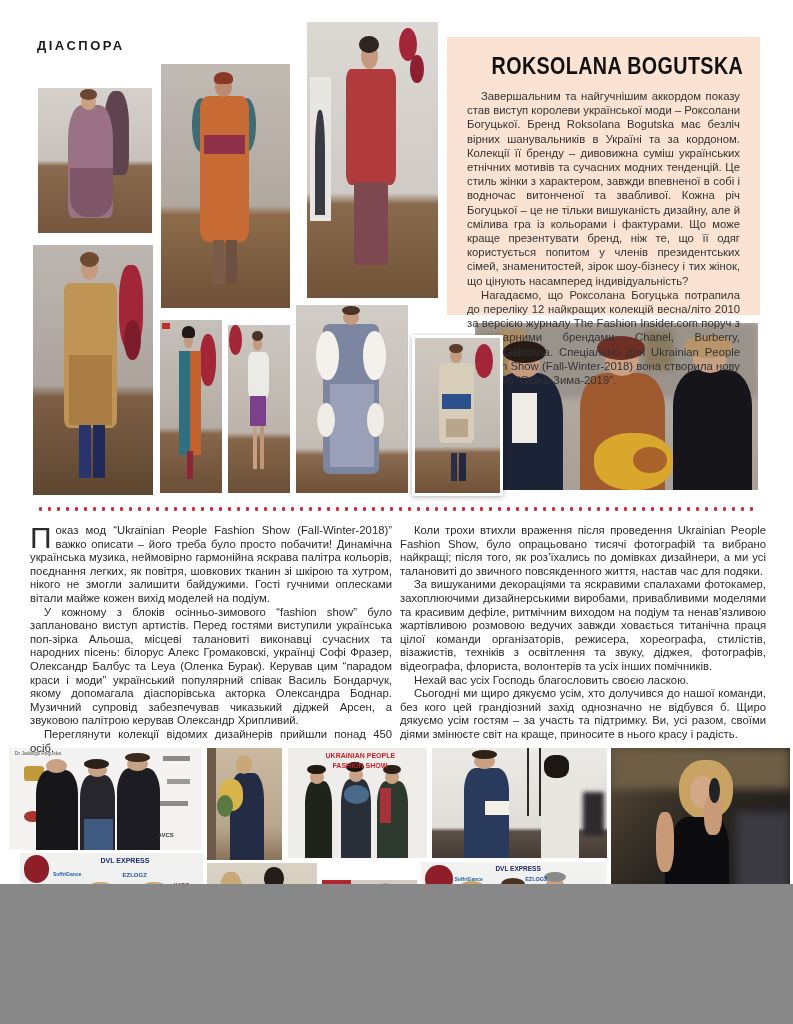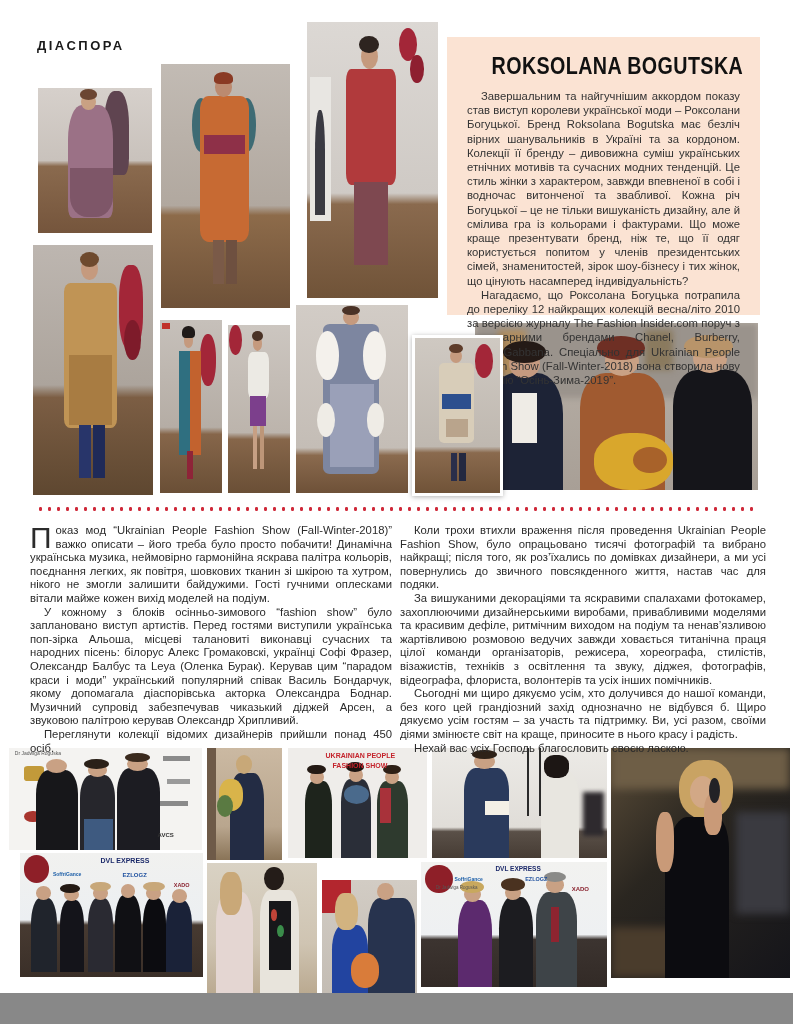--- a/index.html
+++ b/index.html
@@ -1,16 +1,16 @@
 <!DOCTYPE html>
 <html><head>
 <meta charset="utf-8">
 <style>
   html,body{margin:0;padding:0;background:#888;}
-  .page{position:relative;width:793px;height:993px;margin:0 auto;background:#fff;
+  .page{position:relative;width:793px;height:884px;margin:0 auto;background:#fff;
         font-family:"Liberation Sans",sans-serif;color:#2b2b2b;overflow:hidden;}
   .kicker{position:absolute;left:37px;top:38px;font-size:13px;font-weight:700;
           letter-spacing:2.5px;color:#1a1a1a;}
   
   .photo{position:absolute;overflow:hidden;background:#ccc;}
   .photo.framed{border:3px solid #fff;box-shadow:0 1px 5px rgba(0,0,0,.3);z-index:3;}
   .ps{position:absolute;}
   .pt{position:absolute;white-space:nowrap;line-height:1;font-weight:400;}
   
   .feature-box{position:absolute;left:447px;top:37px;width:313px;height:278px;
@@ -265,20 +265,20 @@
 
   <div class="dotted-rule"></div>
 
   <div class="col col-left">
     <p><span class="dropcap">П</span><span>оказ мод “Ukrainian People Fashion Show (Fall-Winter-2018)” важко описати – його треба було просто побачити! Динамічна українська музика, неймовірно гармонійна яскрава палітра  кольорів, поєднання легких, як повітря, шовкових тканин зі шкірою та хутром, нікого не змогли залишити байдужими. Гості гучними оплесками вітали майже кожен вихід моделей на подіум.</span></p>
     <p class="ind">У кожному з блоків осінньо-зимового “fashion show” було заплановано виступ артистів. Перед гостями виступили українська поп-зірка Альоша, місцеві талановиті виконавці сучасних та народних пісень: білорус Алекс Громаковскі, українці Софі Фразер, Олександр Балбус та Leya (Оленка Бурак). Керував цим “парадом краси і моди” український популярний співак Василь Бондарчук, якому допомагала діаспорівська акторка Олександра Боднар. Музичний супровід забезпечував чиказький діджей Арсен, а звуковою палітрою керував Олександр Хрипливий.</p>
     <p class="ind">Переглянути колекції відомих дизайнерів прийшли понад 450 осіб.</p>
   </div>
 
   <div class="col col-right">
-    <p class="ind">Коли трохи втихли враження після проведення Ukrainian People Fashion Show, було опрацьовано тисячі фотографій та вибрано найкращі; після того, як роз’їхались по домівках дизайнери, а ми усі повернулись до звичного повсякденного життя, настав час для подяки.</p>
+    <p class="ind">Коли трохи втихли враження після проведення Ukrainian People Fashion Show, було опрацьовано тисячі фотографій та вибрано найкращі; після того, як роз’їхались по домівках дизайнери, а ми усі талановиті до звичного повсякденного життя, настав час для подяки.</p>
     <p class="ind">За вишуканими декораціями та яскравими спалахами фотокамер, захоплюючими дизайнерськими виробами, привабливими моделями та красивим дефіле, ритмічним виходом на подіум та ненав’язливою жартівливою розмовою ведучих завжди ховається титанічна праця цілої команди організаторів, режисера, хореографа, стилістів, візажистів, техніків з освітлення та звуку, діджея, фотографів, відеографа, флориста, волонтерів та усіх інших помічників.</p>
+    <p class="ind">Нехай вас усіх Господь благословить своєю ласкою.</p>
     <p class="ind">Сьогодні ми щиро дякуємо усім, хто долучився до нашої команди, без кого цей грандіозний захід однозначно не відбувся б. Щиро дякуємо усім гостям – за участь та підтримку. Ви, усі разом, своїми діями змінюєте світ на краще, приносите в нього красу і радість.</p>
-    <p class="ind">Нехай вас усіх Господь благословить своєю ласкою.</p>
   </div>
 
 
 </div>
 
 </body></html>

